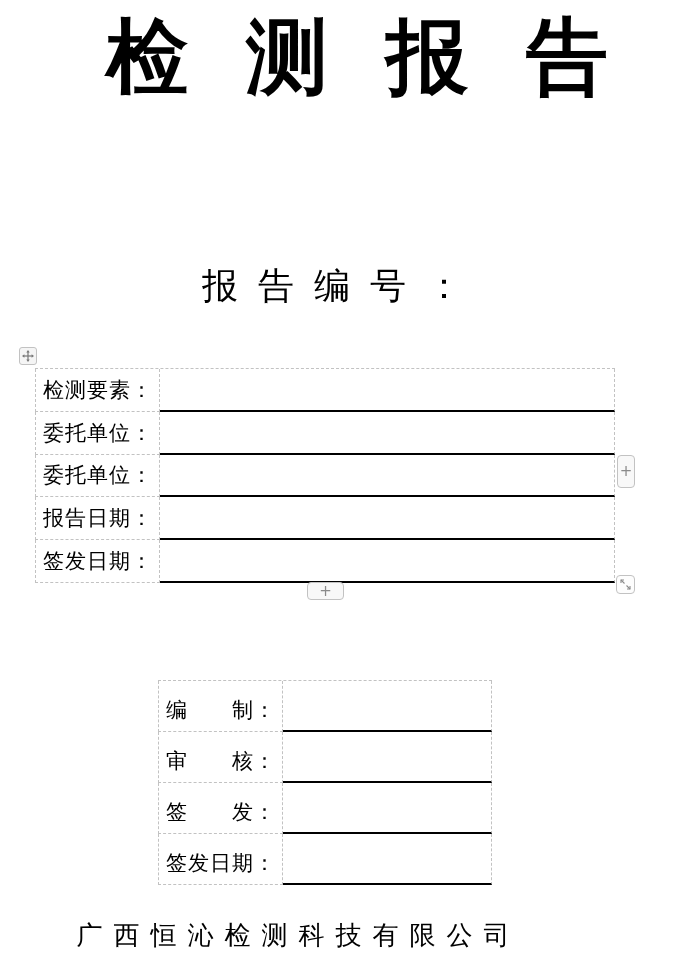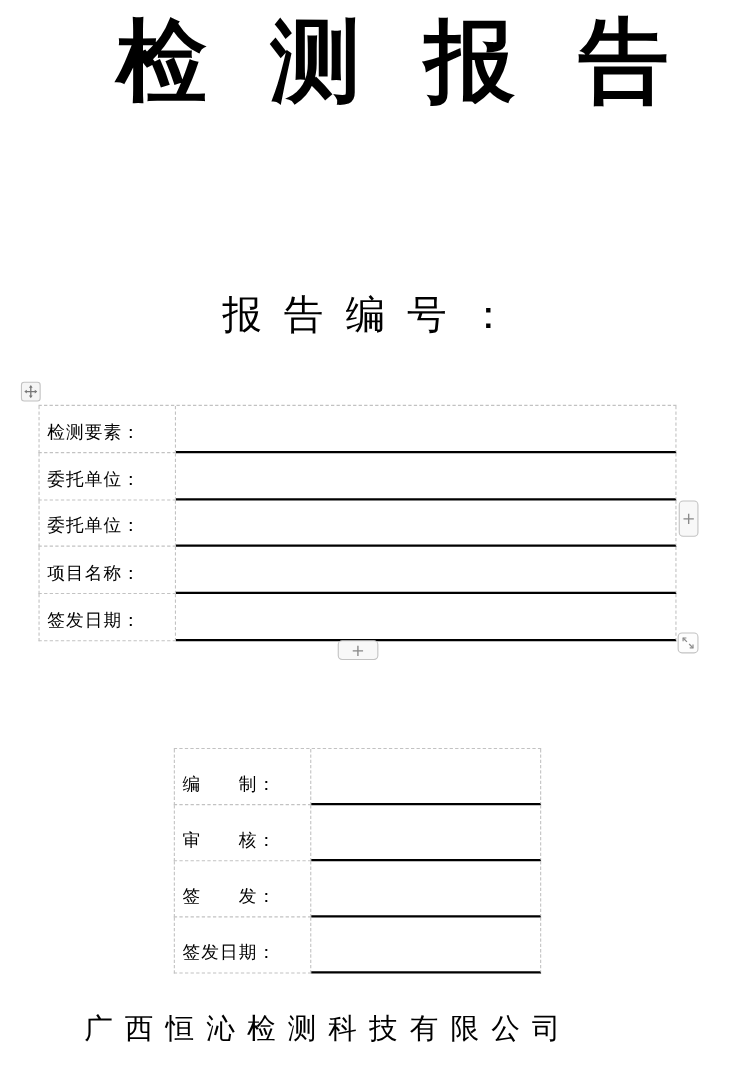--- a/index.html
+++ b/index.html
@@ -17,21 +17,21 @@
     text-align:center; font-size:36px; font-weight:500;
     letter-spacing:20px; white-space:nowrap;margin-top:36px;
   }
   
   .ftable { position:absolute; border-top:1px dashed #c2c2c2; }
   .ftable .t-row { display:flex; box-sizing:border-box; }
   .ftable .t-label {
     box-sizing:border-box; width:125px;
     border-left:1px dashed #c2c2c2; border-right:1px dashed #c2c2c2;
     border-bottom:1px dashed #c2c2c2;
-    font-size:16px; letter-spacing:1px;
+    font-size:21px; letter-spacing:1px;
     display:flex; align-items:flex-end; padding:0 0 7px 7px;
     white-space:pre;
   }
   .ftable .t-value {
     flex:1; box-sizing:border-box;
     border-right:1px dashed #c2c2c2; border-bottom:2px solid #000;
   }
   #info-table  { left:35px;  top:368px; width:580px; }
   #info-table .t-row { height:42.8px; }
   #sign-table  { left:158px; top:680px; width:334px; }
@@ -85,21 +85,21 @@
   </div>
   <div class="t-row">
     <div class="t-label">委托单位：</div>
     <div class="t-value"></div>
   </div>
   <div class="t-row">
     <div class="t-label">委托单位：</div>
     <div class="t-value"></div>
   </div>
   <div class="t-row">
-    <div class="t-label">项目名称：</div>
+    <div class="t-label">报告日期：</div>
     <div class="t-value"></div>
   </div>
   <div class="t-row">
     <div class="t-label">签发日期：</div>
     <div class="t-value"></div>
   </div>
 </div>
 
 <div class="ctl" id="add-col-btn">
   <span>+</span>

